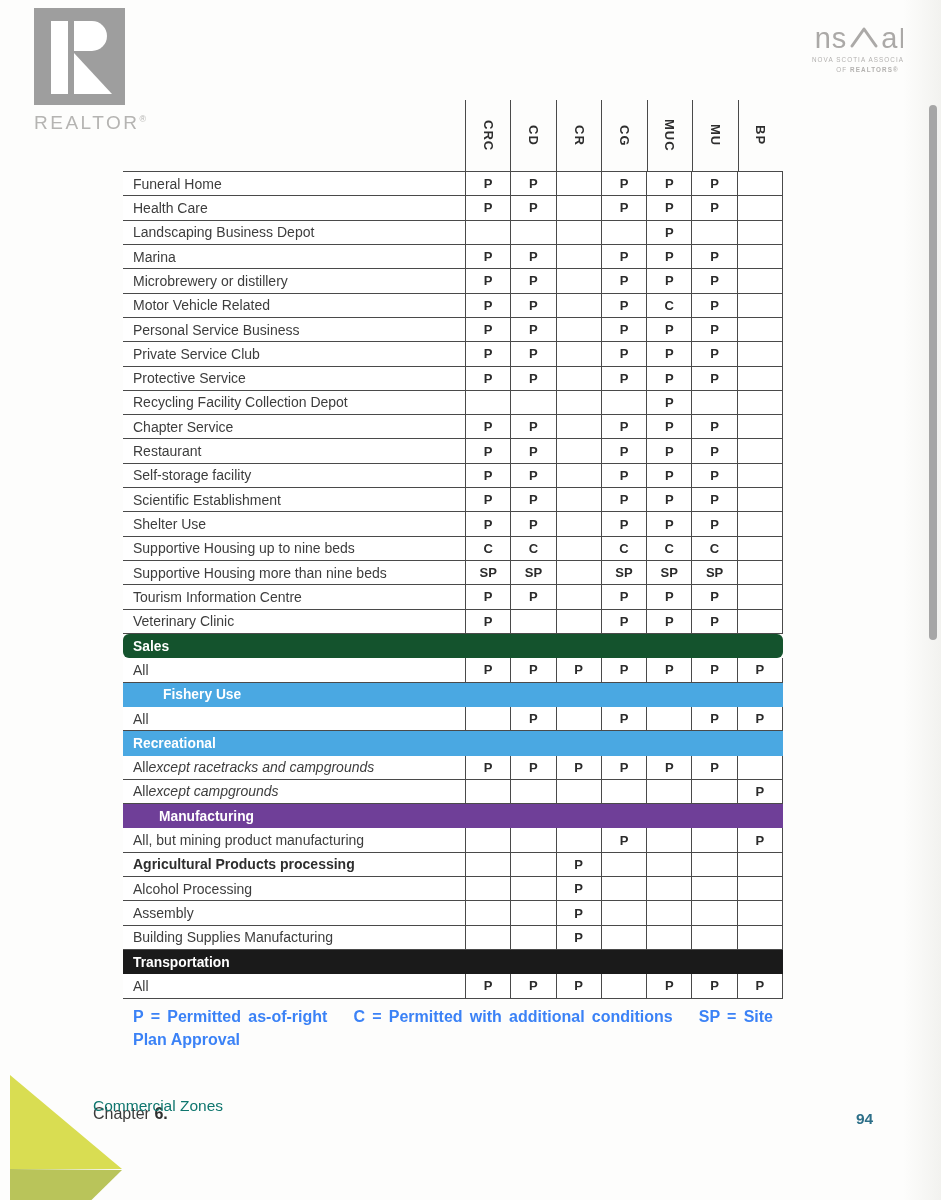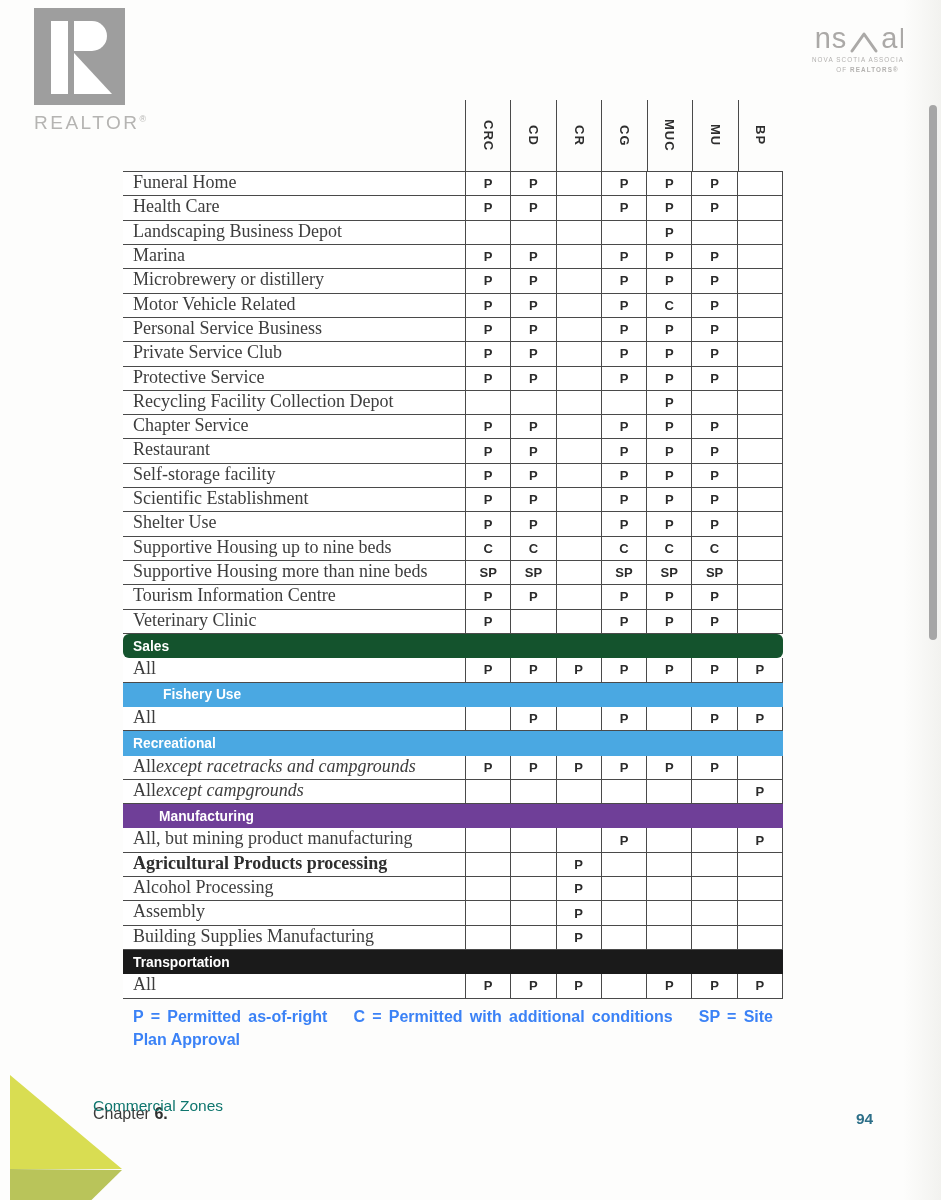--- a/index.html
+++ b/index.html
@@ -9,34 +9,34 @@
   .gutter { position:absolute; right:0; top:0; width:38px; height:1200px;
             background:linear-gradient(to right,#fdfdfc,#f2f2ef); }
   .scroll-thumb { position:absolute; left:929px; top:105px; width:8px; height:535px;
             background:#a6a6a6; border-radius:4px; }
 
   
   .realtor-logo { position:absolute; left:10px; top:8px; width:110px;padding-left:24px; }
   .realtor-text { color:#b5b4b2; font-size:19px; letter-spacing:2.5px; margin-top:3px; }
   .realtor-text sup { font-size:9px; letter-spacing:0; }
   .nsar-logo { position:absolute; left:805px; top:24px; width:125px; text-align:center; color:#aba9a7; }
-  .nsar-main { display:flex; align-items:flex-end; justify-content:center; gap:2px;
+  .nsar-main { display:flex; justify-content:center; gap:2px;
                font-size:29px; font-weight:500; line-height:1; letter-spacing:1px; }
   .nsar-sub { font-size:6.3px; letter-spacing:1.1px; margin-top:3px; color:#b3b1af; }
   .nsar-sub b { letter-spacing:1.1px; }
 
   
   .ztable { position:absolute; left:123px; top:100px; width:660px; }
   .thead { display:flex; height:72px; border-bottom:1px solid #4a4a4a; }
   .thead .spacer { width:342px; }
   .colhead { flex:1; border-left:1px solid #4a4a4a; display:flex; align-items:center; justify-content:center; }
   .colhead span { writing-mode:vertical-rl; font-weight:bold; font-size:13px; letter-spacing:1px; color:#2e2e2e; }
   .tbody {}
   .row { display:flex; height:24.32px; border-bottom:1px solid #4a4a4a; background:#fff; }
-  .row .lbl { width:342px; padding-left:10px; display:flex; align-items:flex-start; font-size:18px; color:#3d3d3d; white-space:nowrap;font-family:Liberation Serif, serif; }
+  .row .lbl { width:342px; padding-left:10px; display:flex; align-items:center; font-size:14px; color:#3d3d3d; white-space:nowrap; }
   .row .lbl i { }
   .row .lbl.bold { font-weight:bold; color:#2e2e2e; }
   .row .cell { flex:1; border-left:1px solid #4a4a4a; display:flex; align-items:center; justify-content:center;
                font-weight:bold; font-size:13px; color:#2b2b2b; }
   .row .cell:last-child { border-right:1px solid #4a4a4a; }
   .srow { height:24.32px; display:flex; align-items:center; padding-left:10px;
           color:#fff; font-weight:bold; font-size:13.8px; }
   .legend { width:660px; padding:6px 10px 0 10px; font-weight:bold; font-size:16px; color:#3b82f6;
             line-height:23.5px; text-align:justify; }
   .lgap { display:inline-block; width:26px; }

